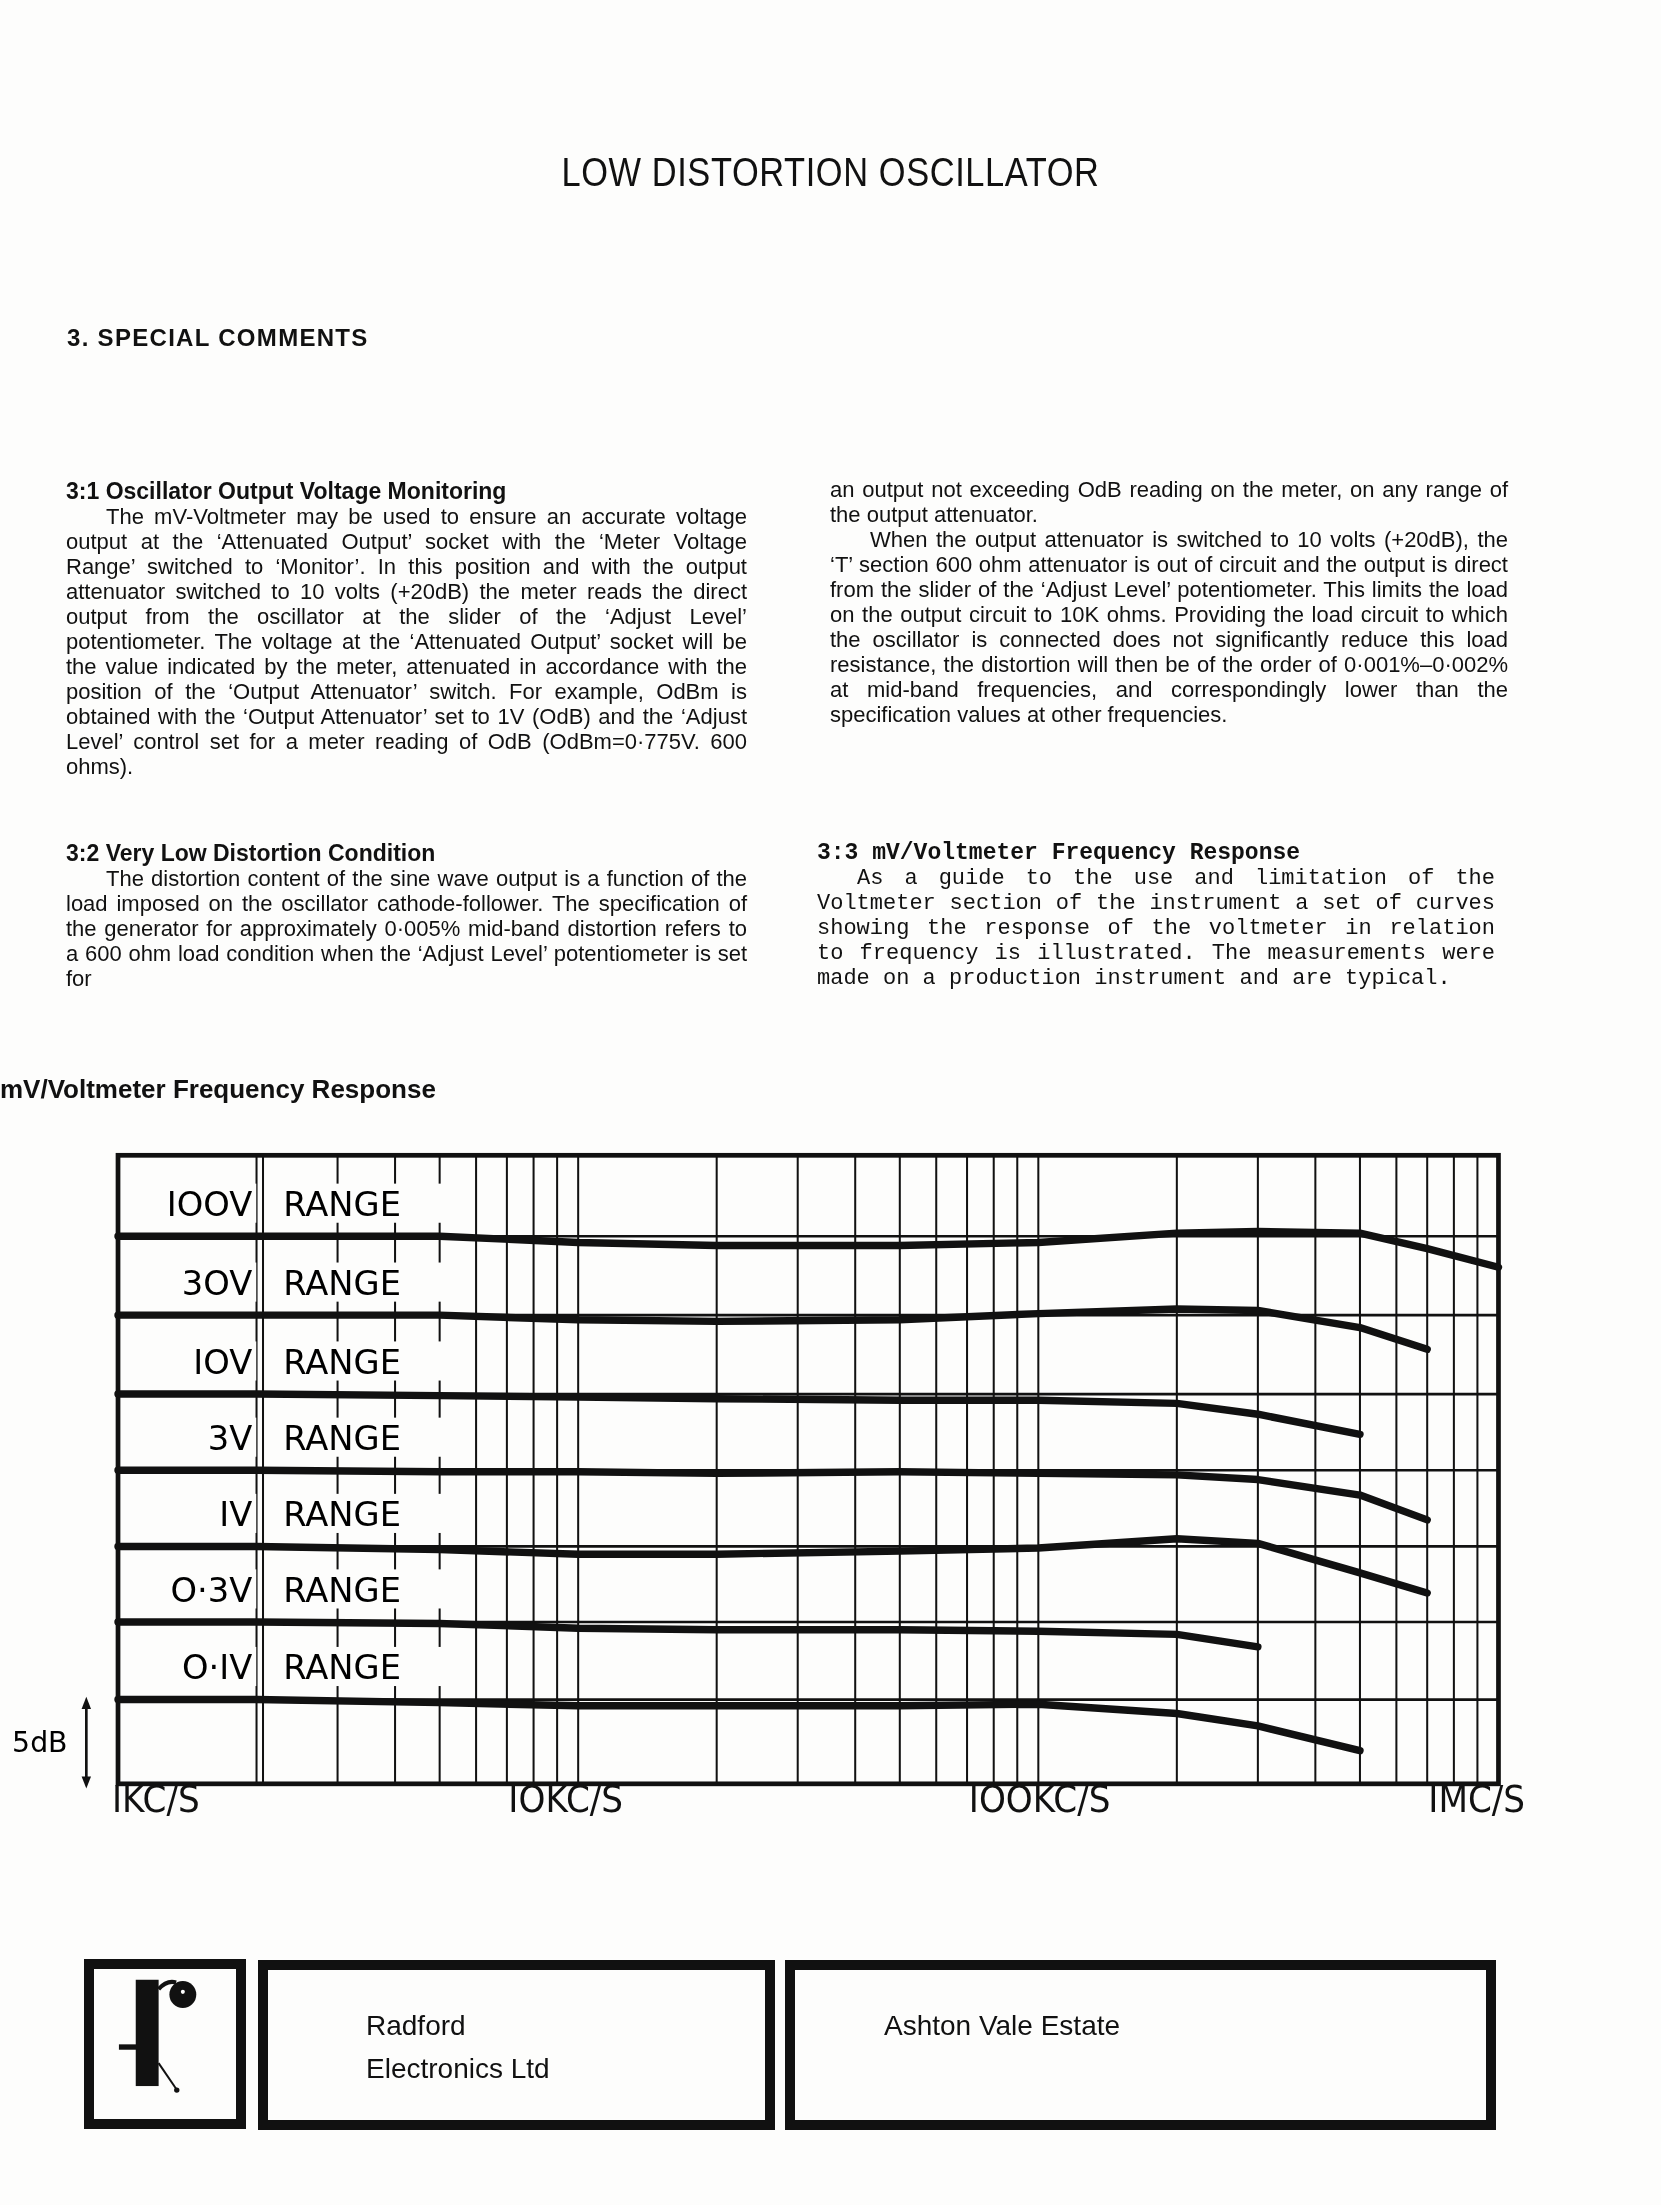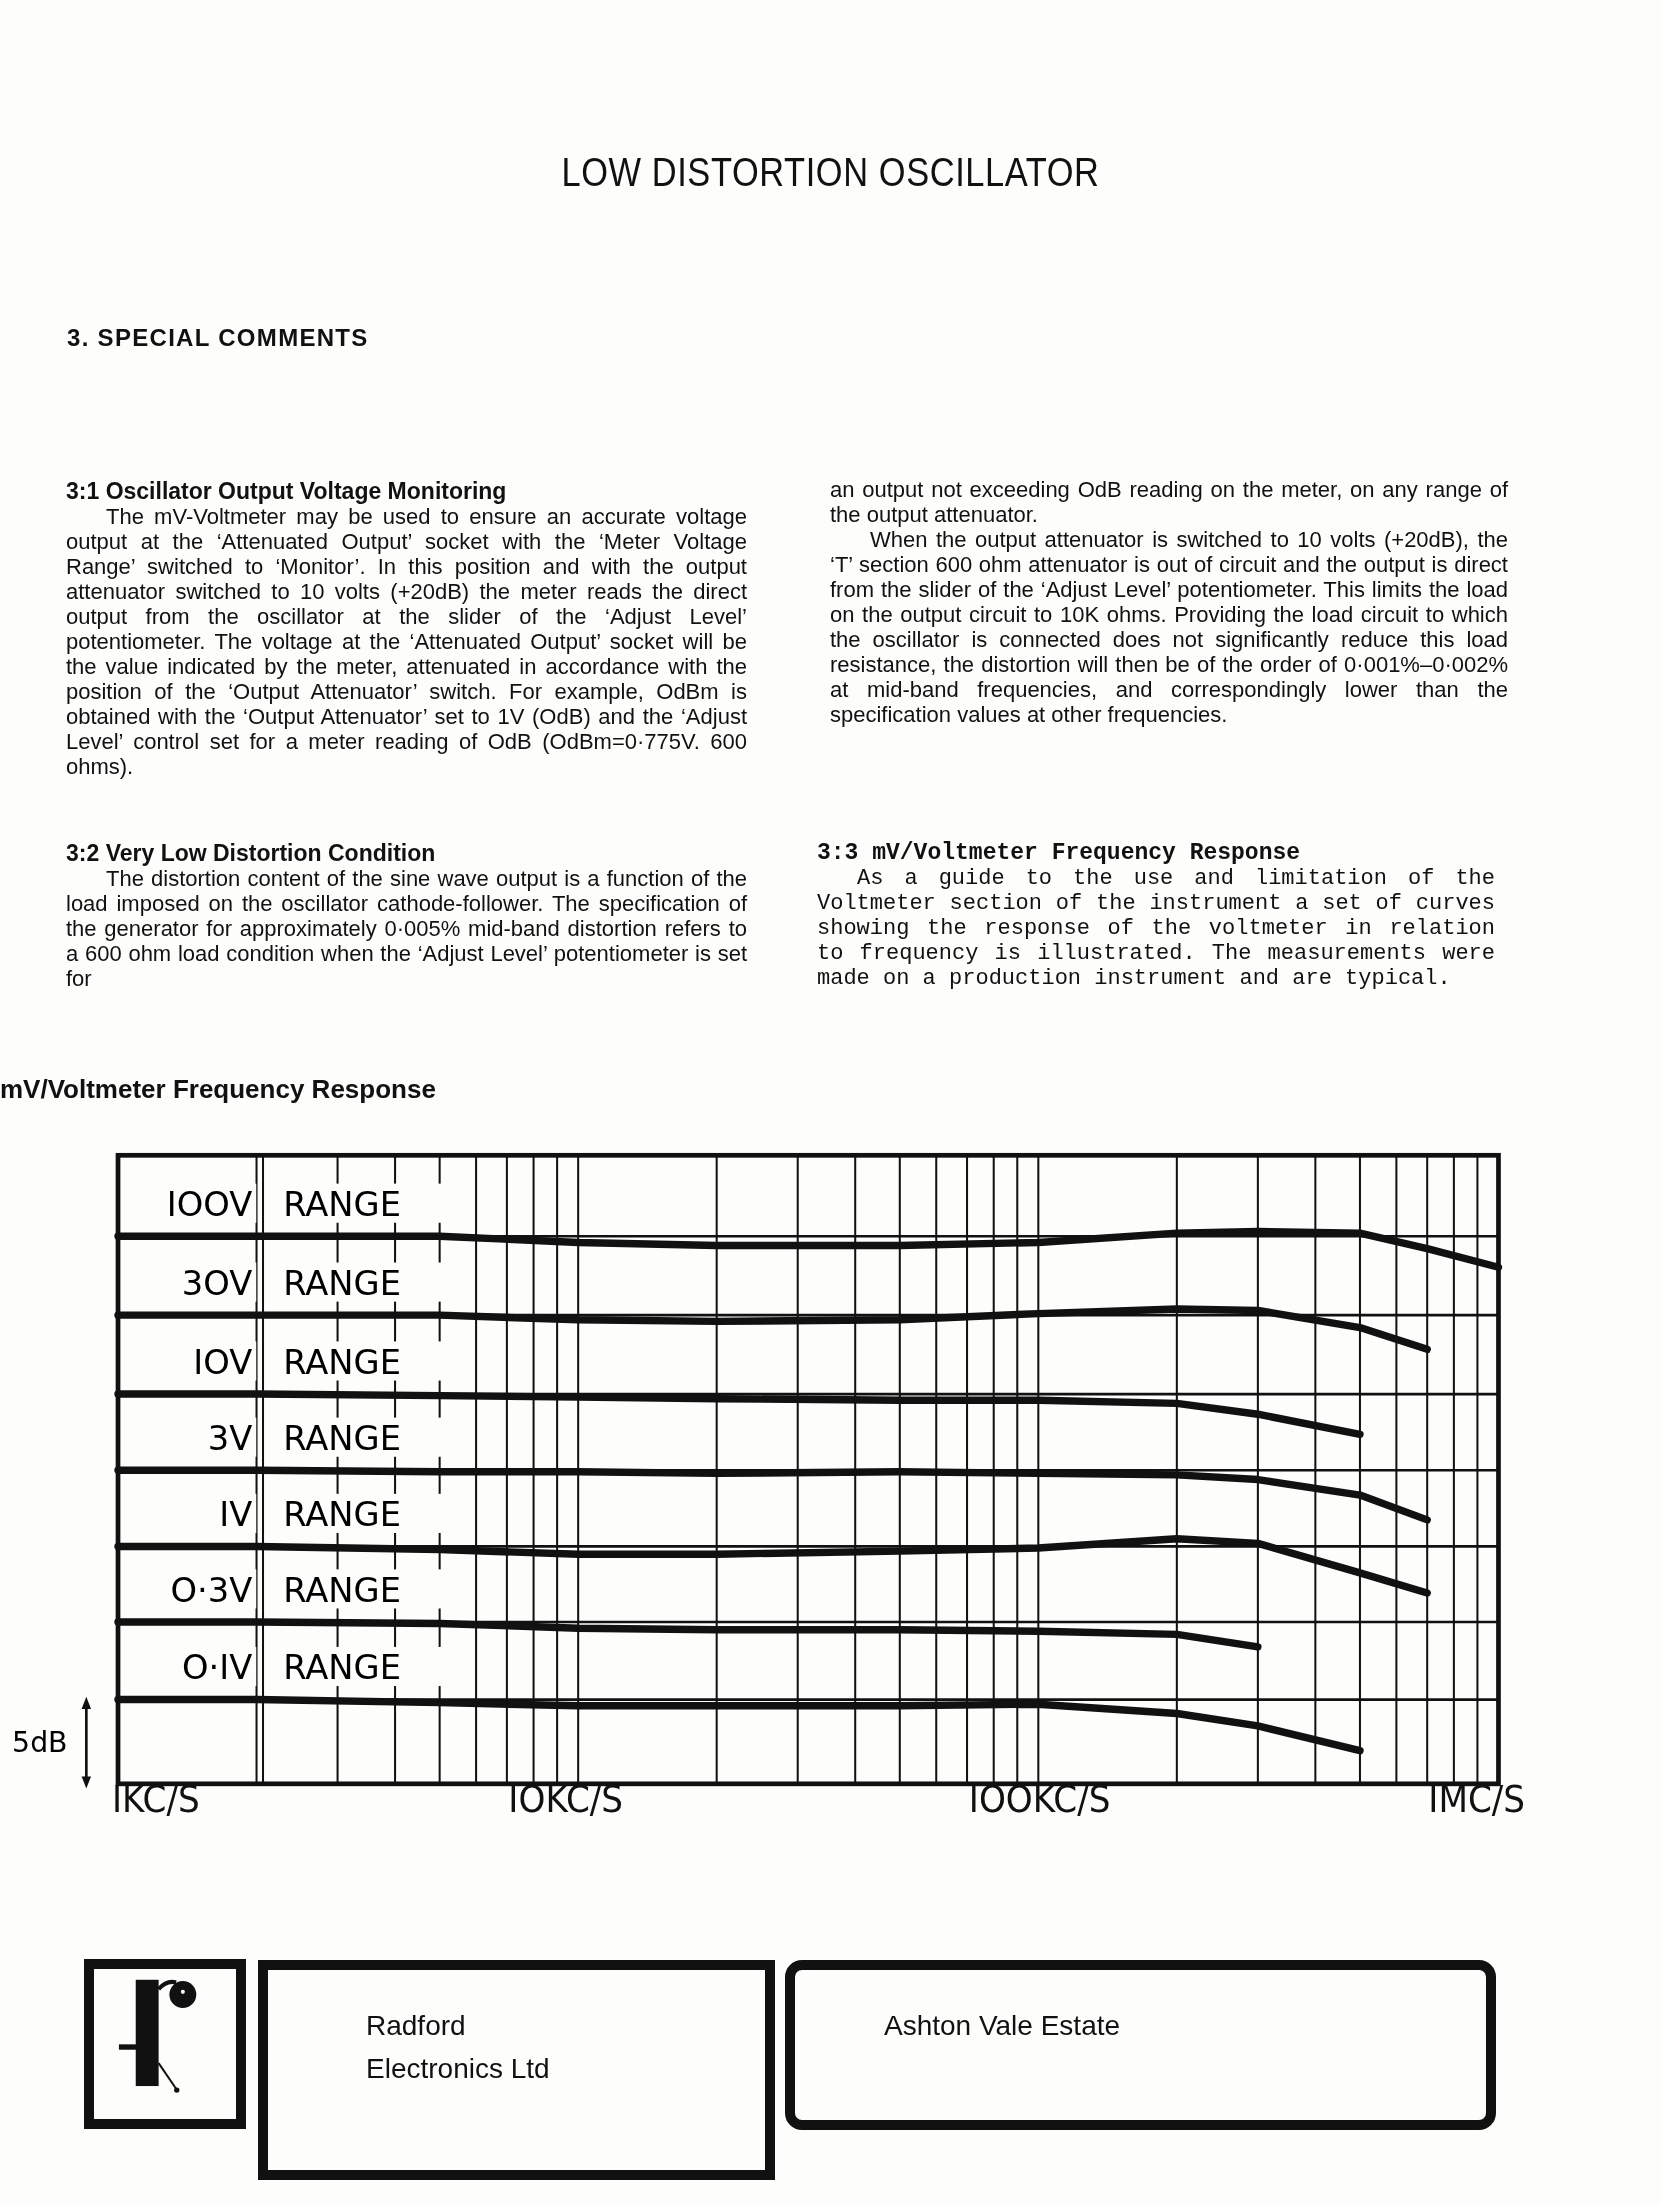--- a/index.html
+++ b/index.html
@@ -14,22 +14,22 @@
   .col p + p { text-indent: 40px; }
   #c-left1 { left: 66px; top: 448px; width: 681px; margin-top: 30px; }
   #c-right1 { left: 830px; top: 477px; width: 678px; }
   #c-left2 { left: 66px; top: 840px; width: 681px; }
   #c-right2 { left: 817px; top: 840px; width: 678px; font-family: Liberation Mono, monospace; }
   .chart-title { left: 0; width: 1661px; top: 1074px; text-align: left; font-size: 26px; font-weight: bold; }
   #chart { left: 0; top: 1133px; }
   .xlabel { top: 1777px; font-size: 38px; font-family: "DejaVu Sans", sans-serif; transform: scaleX(0.9); }
   .footer-box { border: 10.8px solid #111; box-sizing: border-box; }
   #logo-box { left: 84px; top: 1959px; width: 162px; height: 170px; }
-  #name-box { left: 258px; top: 1960px; width: 517px; height: 220px; padding-left: 36px; }
-  #addr-box { left: 785px; top: 1960px; width: 711px; height: 170px; border-radius: 17px; }
+  #name-box { left: 258px; top: 1960px; width: 517px; height: 170px; padding-left: 36px; }
+  #addr-box { left: 785px; top: 1960px; width: 711px; height: 170px; }
   .footer-text { font-size: 28px; line-height: 43px; }
   #name-box .footer-text { position: absolute; left: 98px; top: 34px; }
   #addr-box .footer-text { position: absolute; left: 89px; top: 34px; }
 </style>
 </head>
 <body>
 
 <div class="abs page-title">LOW DISTORTION OSCILLATOR</div>
 <div class="abs section-title">3.  SPECIAL  COMMENTS</div>
 

